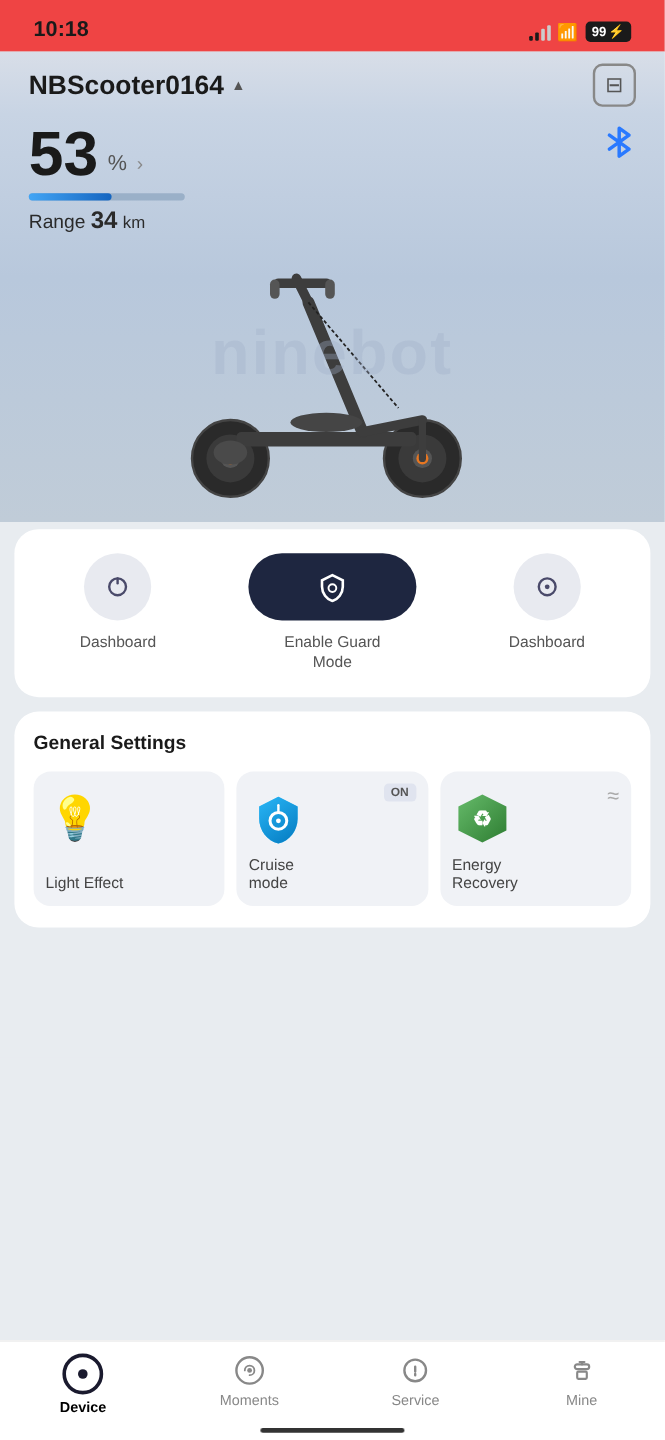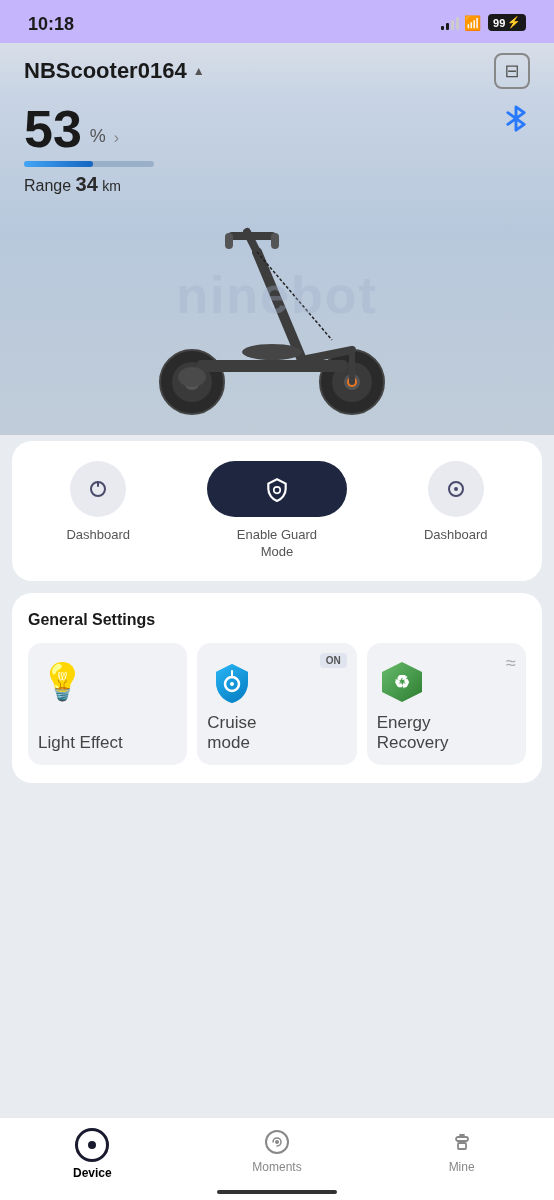--- a/index.html
+++ b/index.html
@@ -9,23 +9,23 @@
       min-height: 1200px;
       font-family: -apple-system, BlinkMacSystemFont, 'Helvetica Neue', Arial, sans-serif;
       background: #e8ecf0;
       overflow-x: hidden;
     }
 
     
     .status-bar {
       display: flex;
       justify-content: space-between;
-      align-items: flex-start;
+      align-items: flex-end;
       padding: 14px 28px 8px;
-      background: #c4b5fd;
+      background: #ef4444;
     }
     .status-time {
       font-size: 18px;
       font-weight: 600;
       color: #1a1a1a;
     }
     .status-icons {
       display: flex;
       align-items: center;
       gap: 6px;
@@ -267,21 +267,21 @@
     }
     .setting-icon-area {
       width: 50px;
       height: 50px;
       display: flex;
       align-items: center;
       justify-content: center;
       font-size: 36px;
     }
     .setting-label {
-      font-size: 17px;
+      font-size: 13px;
       color: #444;
       font-weight: 500;
       margin-top: auto;
     }
     .on-badge {
       position: absolute;
       top: 10px;
       right: 10px;
       background: #e0e4ef;
       color: #555;
@@ -561,20 +561,29 @@
     <div class="nav-icon">
       <svg width="26" height="26" viewBox="0 0 26 26" fill="none">
         <circle cx="13" cy="13" r="11" stroke="#888" stroke-width="2" fill="none"></circle>
         <path d="M9 13c0-2 1.5-4 4-4s4 2 4 4-1.5 4-4 4" stroke="#888" stroke-width="1.5" fill="none" stroke-linecap="round"></path>
         <circle cx="13" cy="13" r="2" fill="#888"></circle>
       </svg>
     </div>
     <span class="nav-label">Moments</span>
   </div>
 
+  <div class="nav-item">
+    <div class="nav-icon">
+      <svg width="26" height="26" viewBox="0 0 26 26" fill="none">
+        <path d="M13 4 C8 4 4 8 4 13 S8 22 13 22 22 18 22 13 18 4 13 4Z" stroke="#888" stroke-width="2" fill="none"></path>
+        <path d="M13 10v4M13 16v1" stroke="#888" stroke-width="2" stroke-linecap="round"></path>
+      </svg>
+    </div>
+    <span class="nav-label">Service</span>
+  </div>
 
   <div class="nav-item">
     <div class="nav-icon">
       <svg width="26" height="26" viewBox="0 0 26 26" fill="none">
         <rect x="7" y="8" width="12" height="4" rx="2" stroke="#888" stroke-width="1.8" fill="none"></rect>
         <rect x="9" y="14" width="8" height="6" rx="1" stroke="#888" stroke-width="1.8" fill="none"></rect>
         <line x1="13" y1="8" x2="13" y2="6" stroke="#888" stroke-width="1.8" stroke-linecap="round"></line>
         <line x1="11" y1="6" x2="15" y2="6" stroke="#888" stroke-width="1.8" stroke-linecap="round"></line>
       </svg>
     </div>

